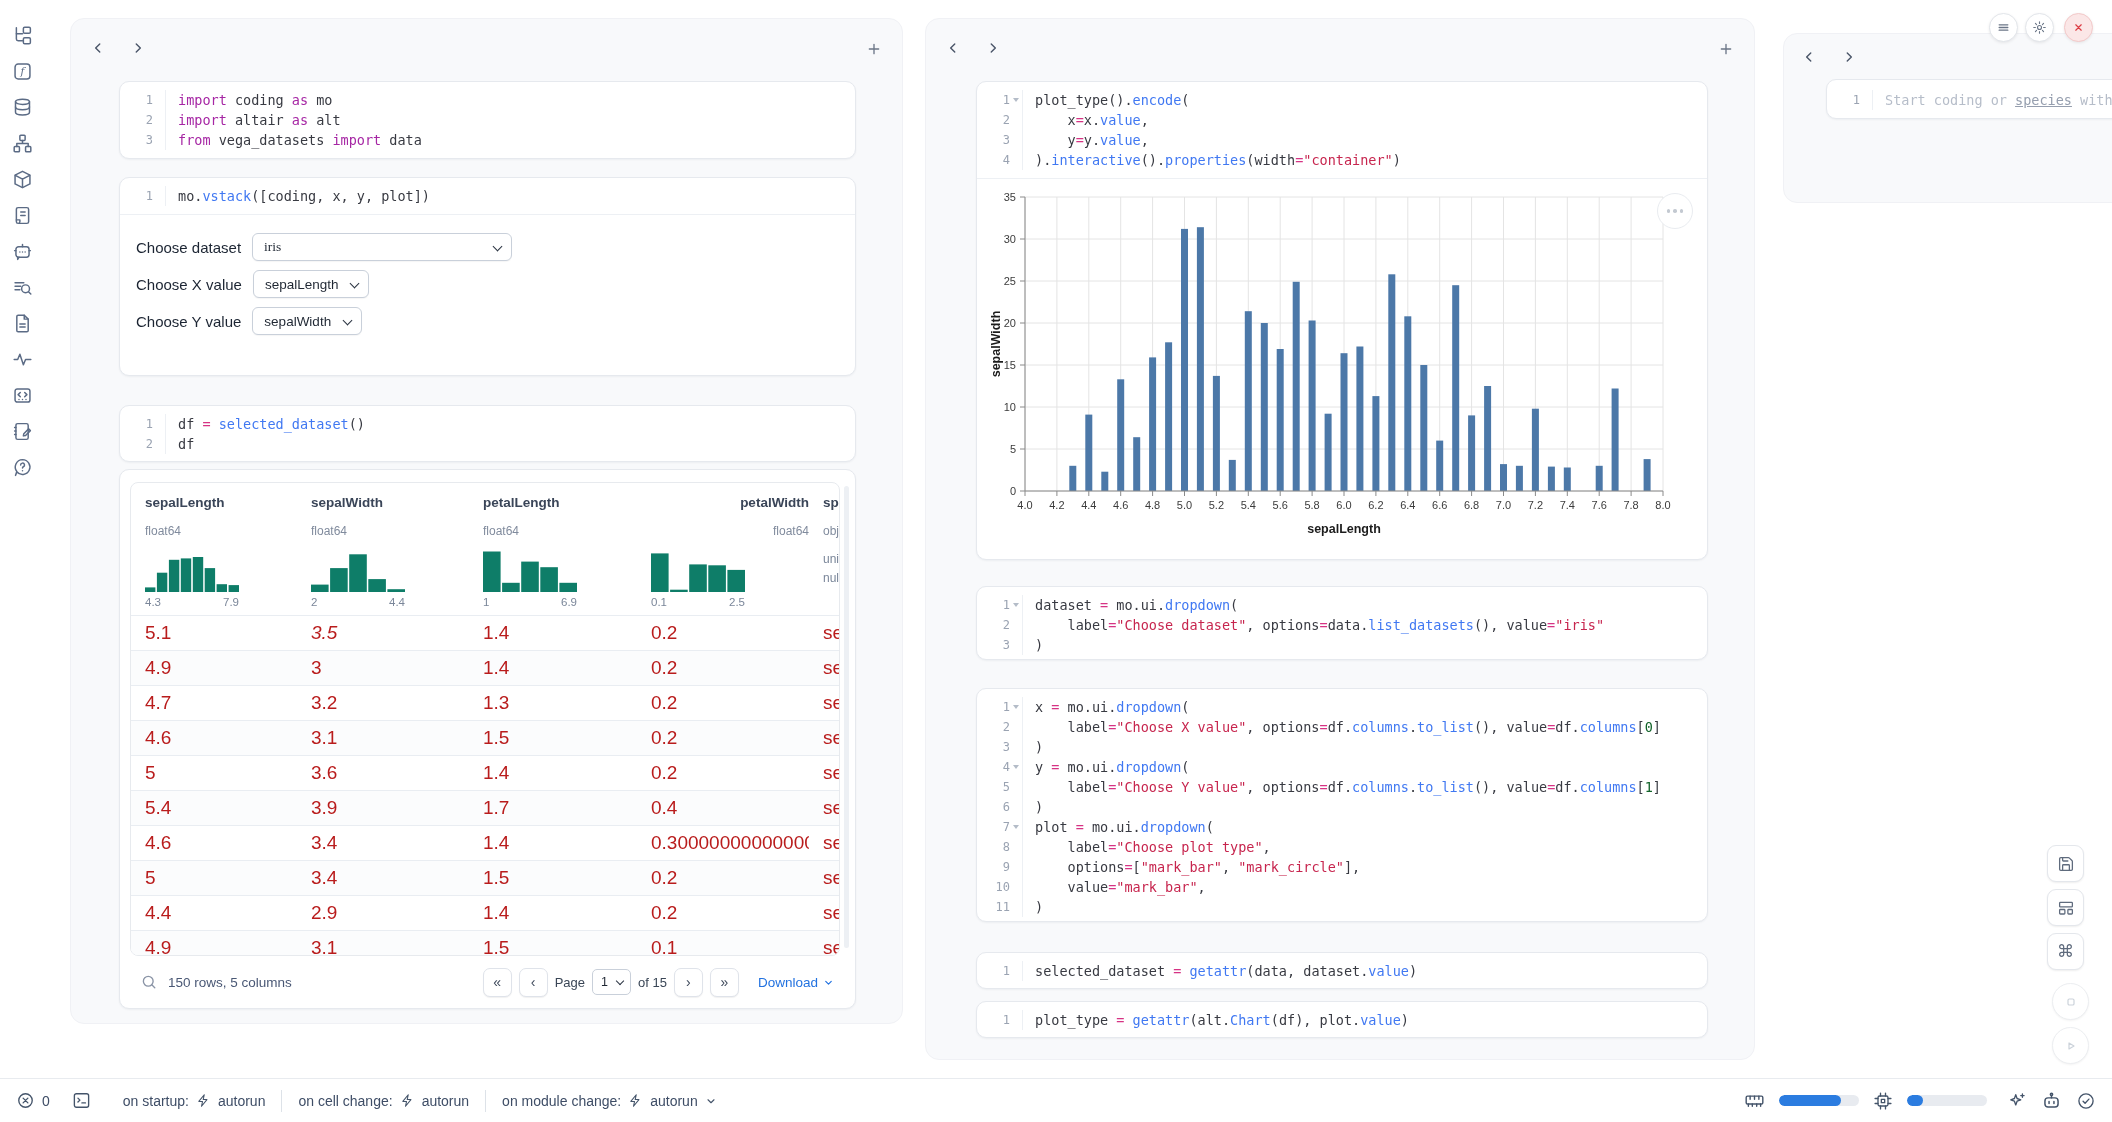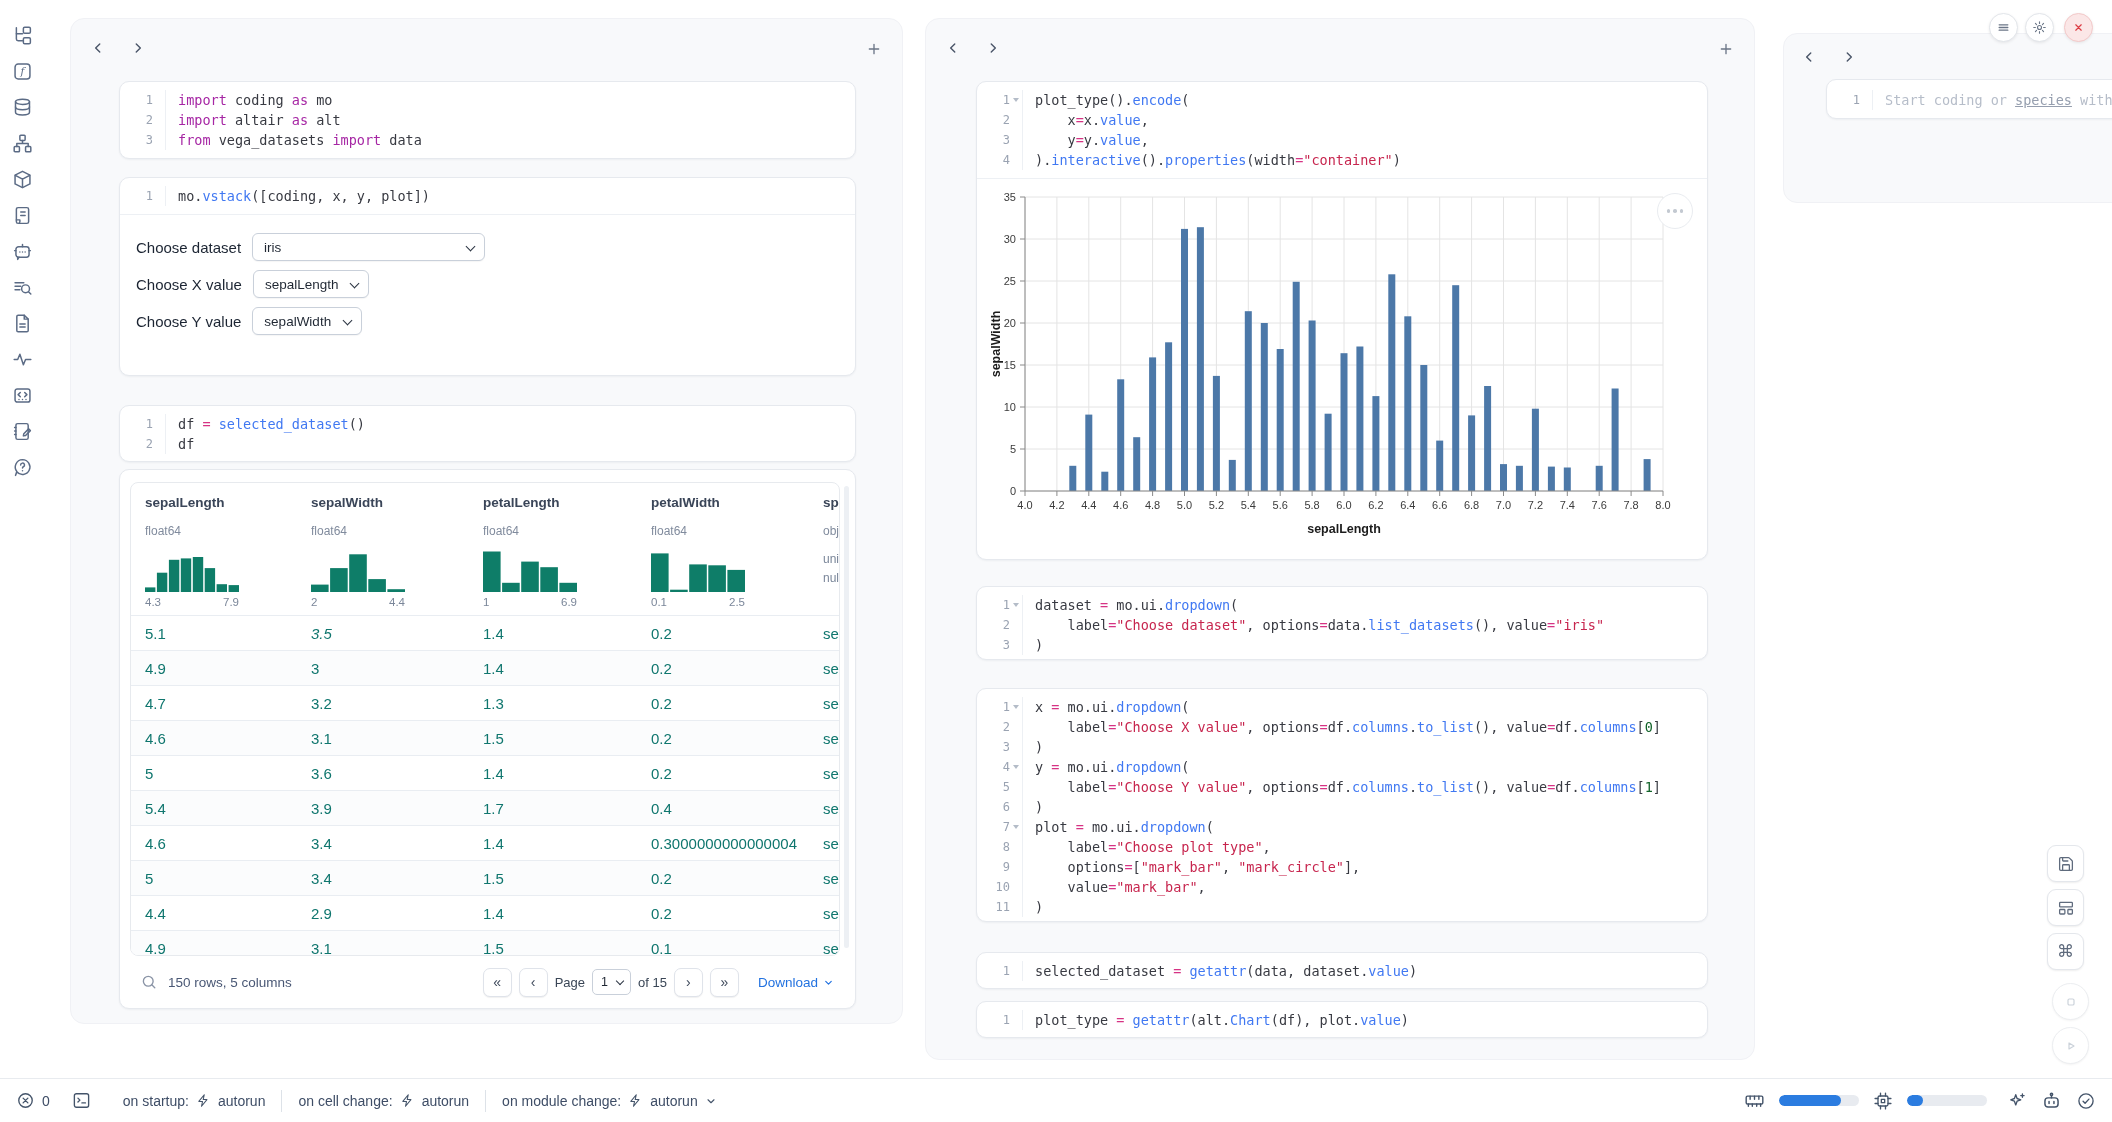--- a/index.html
+++ b/index.html
@@ -39,34 +39,34 @@
   .divider{border-bottom:1px solid #edf0f4;}
 
   
   .ctl-row{display:flex;align-items:center;gap:11px;margin:0 0 9px 16px;height:28px;}
   .ctl-label{font-size:15px;color:#1c2533;}
   .sel{position:relative;display:inline-flex;align-items:center;height:28px;border:1px solid #c9d0da;
        border-radius:6px;background:#fff;padding:0 30px 0 11px;font-size:13.5px;color:#1f2733;
        box-shadow:0 1px 1px rgba(0,0,0,.04);cursor:pointer;box-sizing:border-box;}
   .sel::after{content:"";position:absolute;right:10px;top:9px;width:6px;height:6px;
        border-right:1.7px solid #2b3442;border-bottom:1.7px solid #2b3442;transform:rotate(45deg);}
-  .sel.wide{width:233px;}
+  .sel.wide{width:260px;font-family:Liberation Serif, serif;}
 
   
   .tablebox{position:absolute;left:10px;top:12px;width:710px;height:474px;background:#fff;
             border:1px solid #e7eaee;border-radius:8px;overflow:hidden;box-sizing:border-box;}
   .thead{display:flex;height:132px;}
   .th{flex:0 0 auto;box-sizing:border-box;padding:12px 0 0 14px;overflow:hidden;}
   .th .cname{font-size:13.5px;font-weight:bold;color:#3a4558;white-space:nowrap;}
   .th .ctype{font-size:12px;color:#808b9d;margin-top:14px;white-space:nowrap;}
   .th .minmax{width:94px;display:flex;justify-content:space-between;font-size:11.5px;color:#7a8699;margin-top:4px;}
   .th .stat{font-size:12px;color:#7a8699;line-height:19px;white-space:nowrap;}
   .tr{display:flex;height:34px;border-top:1px solid #e9edf2;align-items:center;}
   .tr:nth-child(even){background:#fbfcfd;}
-  .td{flex:0 0 auto;box-sizing:border-box;padding-left:14px;font-size:15px;color:#0f766e;
+  .td{flex:0 0 auto;box-sizing:border-box;padding-left:14px;font-size:19px;color:#b91c1c;
       white-space:nowrap;overflow:hidden;}
   .scrollstrip{position:absolute;left:724px;top:16px;width:5px;height:462px;background:#edf0f4;border-radius:3px;}
 
   
   .tfoot{position:absolute;left:10px;top:492px;width:710px;height:40px;display:flex;align-items:center;
          padding:0 6px 0 10px;box-sizing:border-box;}
   .tfoot .summary{font-size:13.5px;color:#4a5875;margin-left:10px;}
   .pager{margin-left:auto;display:flex;align-items:center;gap:7px;}
   .pbtn{width:27px;height:27px;background:#fff;border:1px solid #dfe3ea;border-radius:7px;
         box-shadow:0 1px 1px rgba(0,0,0,.06);display:flex;align-items:center;justify-content:center;
@@ -337,21 +337,21 @@
               <rect x="19.1" y="36.8" width="17.6" height="9.2" fill="#0e7d68"></rect>
               <rect x="38.2" y="15.6" width="17.6" height="30.4" fill="#0e7d68"></rect>
               <rect x="57.3" y="21.2" width="17.6" height="24.8" fill="#0e7d68"></rect>
               <rect x="76.4" y="36.8" width="17.6" height="9.2" fill="#0e7d68"></rect>
             </svg>
             <div class="minmax">
               <span>1</span>
               <span>6.9</span>
             </div>
           </div>
-          <div class="th" style="width: 172px;">
+          <div class="th" style="width: 172px; text-align: right;">
             <div class="cname">petalWidth</div>
             <div class="ctype">float64</div>
             <svg width="94" height="46" style="margin-top:8px">
               <rect x="0.0" y="7.4" width="17.6" height="38.6" fill="#0e7d68"></rect>
               <rect x="19.1" y="43.7" width="17.6" height="2.3" fill="#0e7d68"></rect>
               <rect x="38.2" y="18.4" width="17.6" height="27.6" fill="#0e7d68"></rect>
               <rect x="57.3" y="19.3" width="17.6" height="26.7" fill="#0e7d68"></rect>
               <rect x="76.4" y="23.9" width="17.6" height="22.1" fill="#0e7d68"></rect>
             </svg>
             <div class="minmax">

